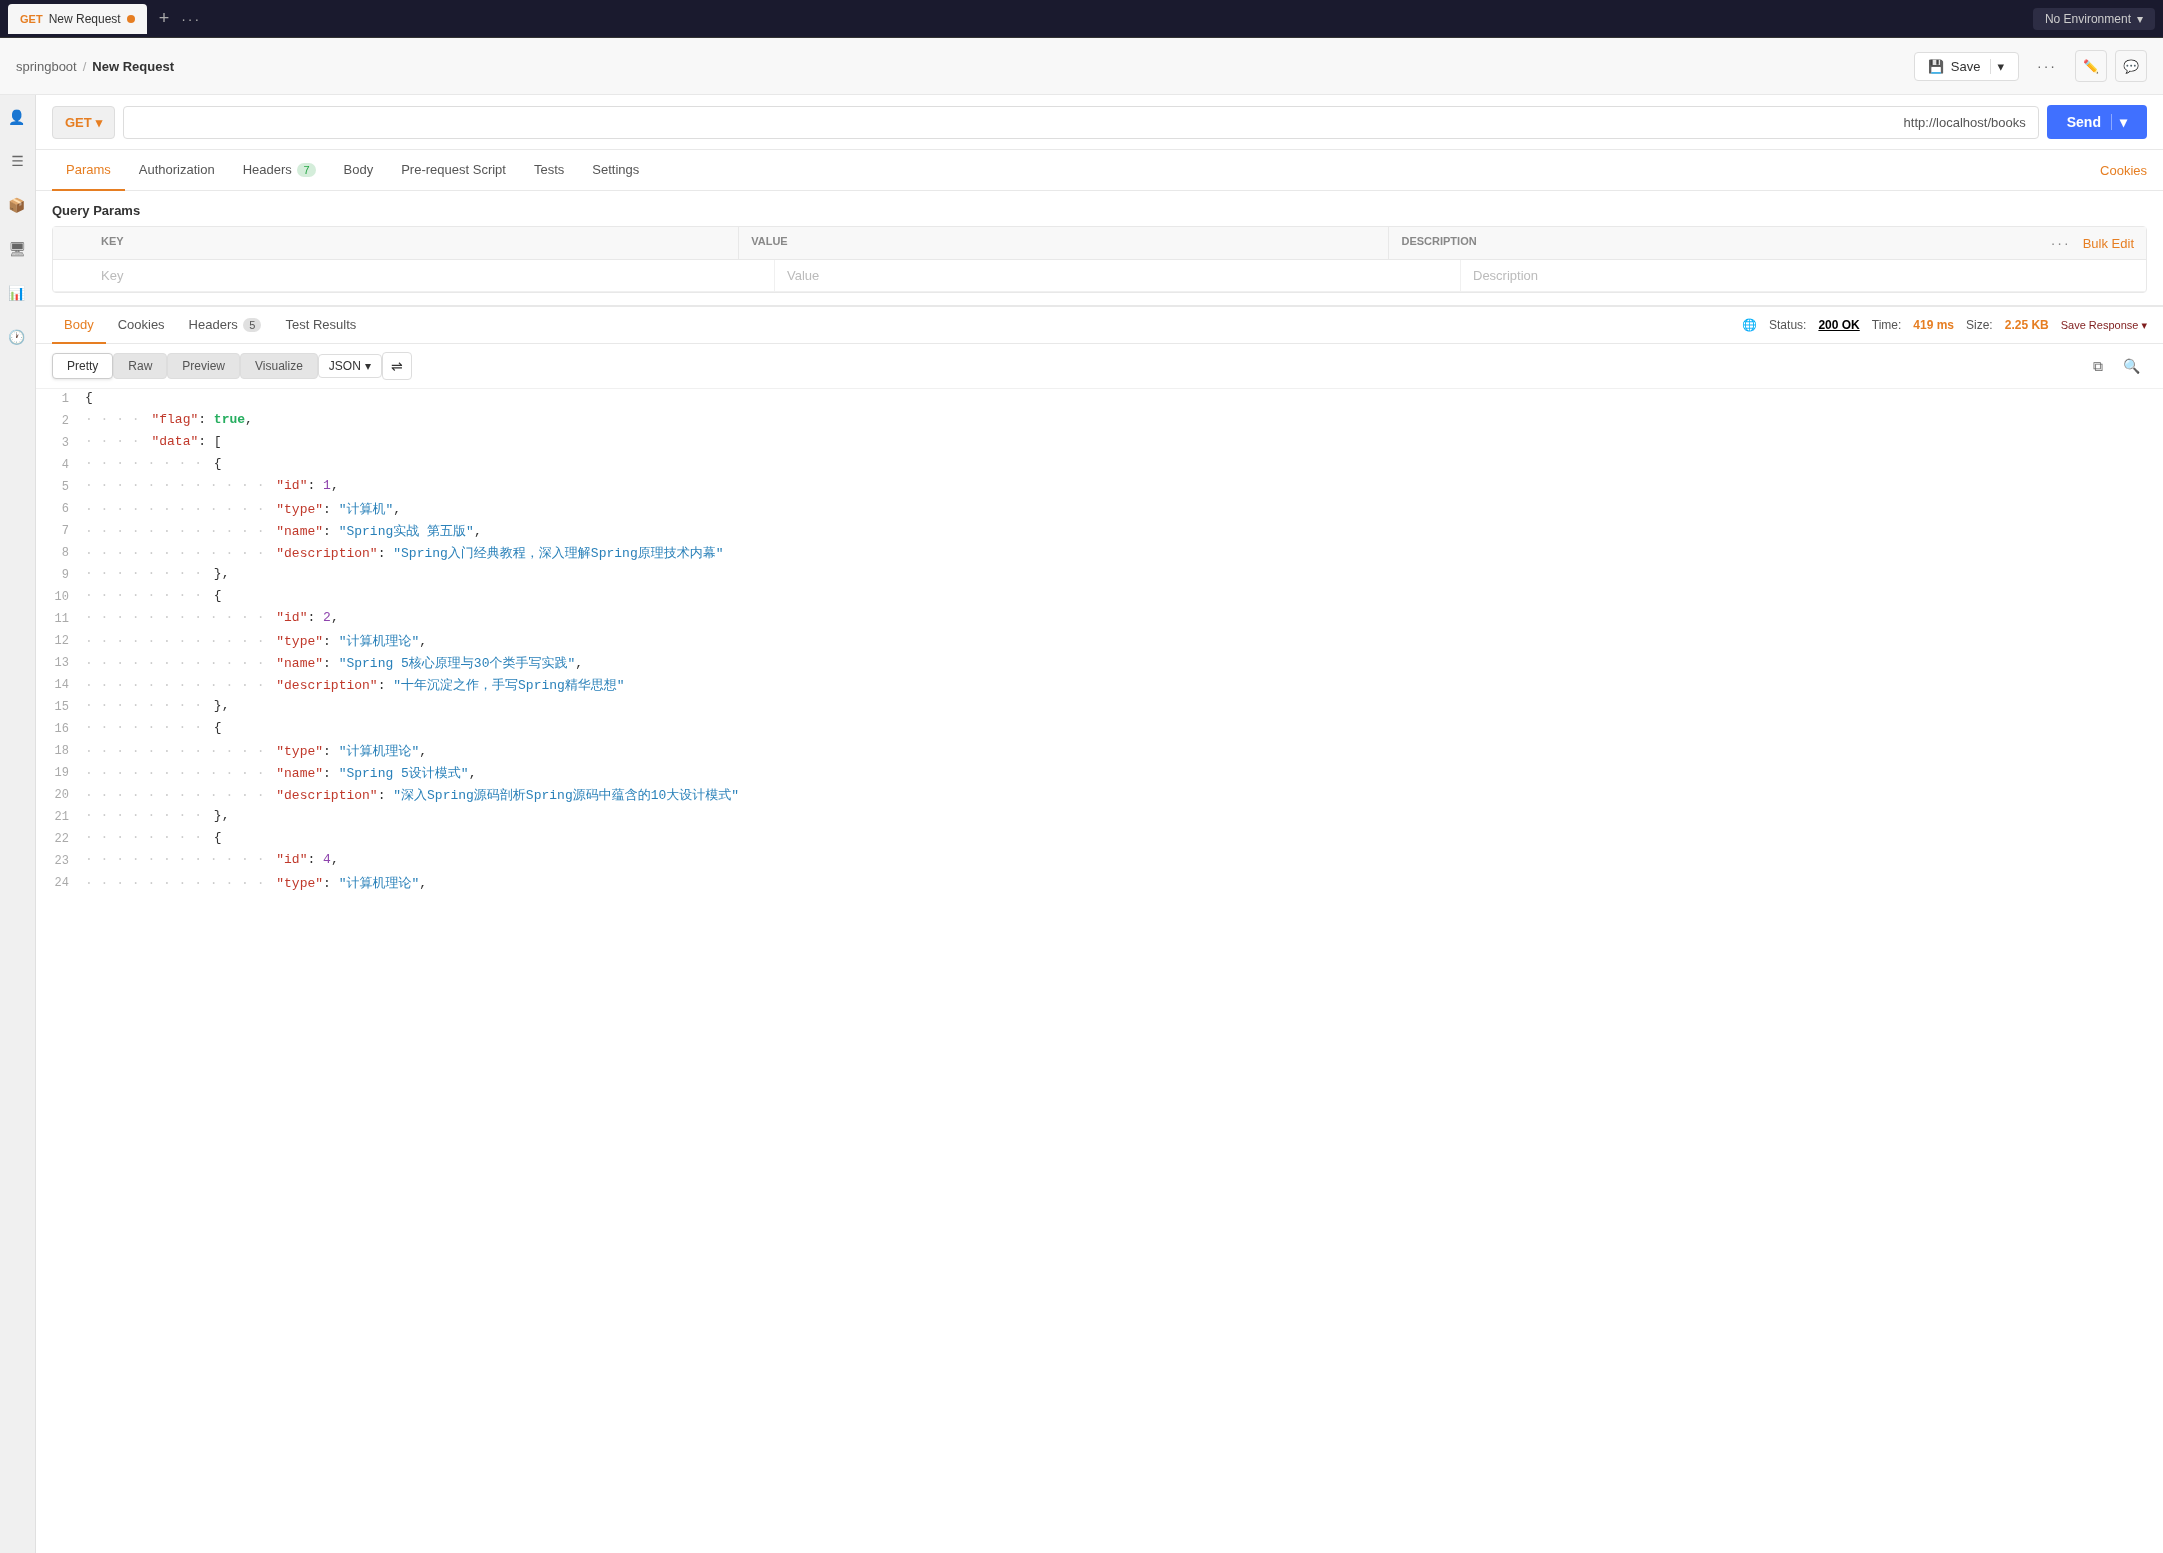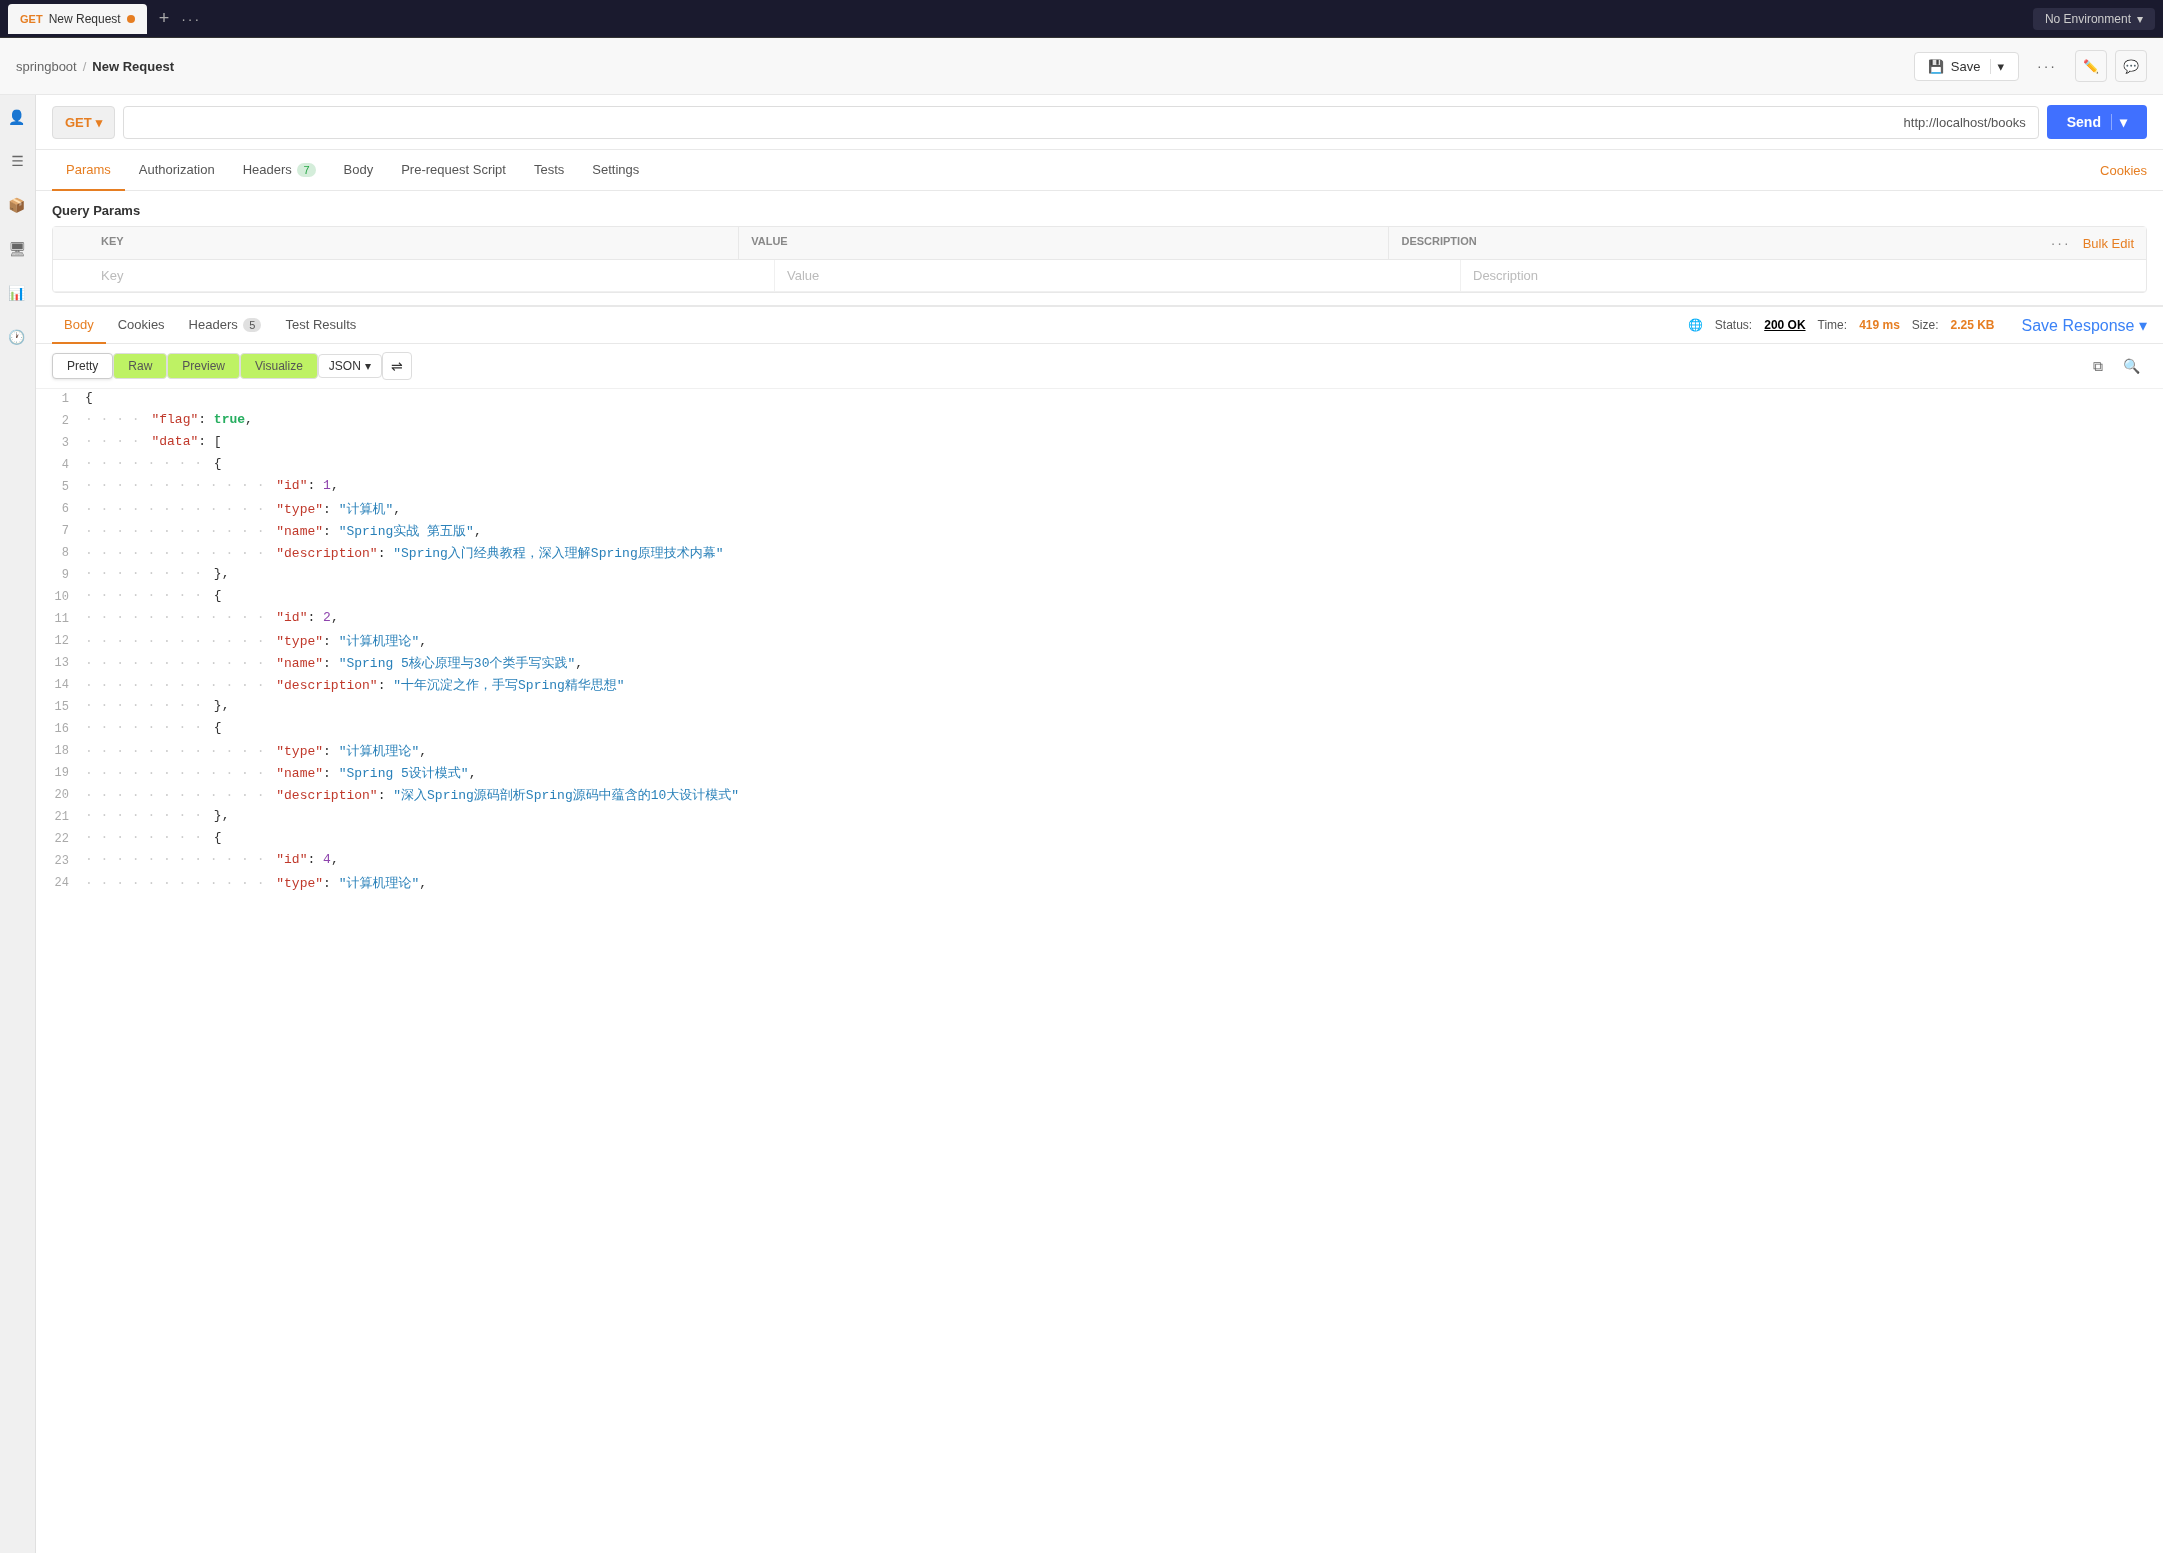--- a/index.html
+++ b/index.html
@@ -107,25 +107,25 @@
     .response-section { flex: 1; display: flex; flex-direction: column; border-top: 2px solid #e8e8e8; overflow: hidden; }
     .response-tabs-row { display: flex; align-items: center; padding: 0 16px; border-bottom: 1px solid #e8e8e8; background: #fff; }
     .response-tab { padding: 10px 12px; font-size: 13px; color: #555; cursor: pointer; border-bottom: 2px solid transparent; margin-bottom: -1px; }
     .response-tab.active { color: #e67e22; border-bottom-color: #e67e22; }
     .status-bar { margin-left: auto; display: flex; align-items: center; gap: 12px; font-size: 12px; }
     .status-label { color: #555; }
     .status-200 { color: #000000; font-weight: 600; text-decoration: underline; }
     .time-val { color: #e67e22; font-weight: 600; }
     .size-val { color: #e67e22; font-weight: 600; }
     .globe-icon { color: #888; }
-    .save-response { color: #3b82f6; font-size: 16px; cursor: pointer; font-weight: 500; margin-left: 15px; }
+    .save-response { color: #7f1d1d; font-size: 11px; cursor: pointer; font-weight: 500; }
 
     
     .response-toolbar { display: flex; align-items: center; padding: 8px 16px; gap: 0; border-bottom: 1px solid #f0f0f0; }
-    .view-btn { padding: 5px 14px; border-radius: 4px; border: 1px solid #ddd; font-size: 12px; cursor: pointer; background: #bef264; color: #555; }
+    .view-btn { padding: 5px 14px; border-radius: 4px; border: 1px solid #ddd; font-size: 12px; cursor: pointer; background: #e5e5e5; color: #555; }
     .view-btn.active { background: #fff; color: #333; font-weight: 500; border-color: #ccc; box-shadow: 0 1px 3px rgba(0,0,0,0.1); }
     .format-select { display: flex; align-items: center; gap: 4px; border: 1px solid #ddd; border-radius: 4px; padding: 4px 10px; font-size: 12px; cursor: pointer; background: #fff; }
     .wrap-btn { width: 30px; height: 28px; display: flex; align-items: center; justify-content: center; border: 1px solid #ddd; border-radius: 4px; cursor: pointer; background: #fff; }
     .toolbar-right { margin-left: auto; display: flex; gap: 4px; }
     .toolbar-icon-btn { width: 30px; height: 28px; display: flex; align-items: center; justify-content: center; border: none; background: transparent; cursor: pointer; color: #666; font-size: 14px; }
 
     
     .json-viewer { flex: 1; overflow-y: auto; background: #fff; padding: 0; font-family: 'Courier New', Courier, monospace; font-size: 13px; }
     .json-line { display: flex; align-items: flex-start; min-height: 22px; padding: 1px 0; }
     .line-num { width: 45px; text-align: right; padding-right: 12px; color: #aaa; font-size: 12px; user-select: none; flex-shrink: 0; padding-top: 2px; }

